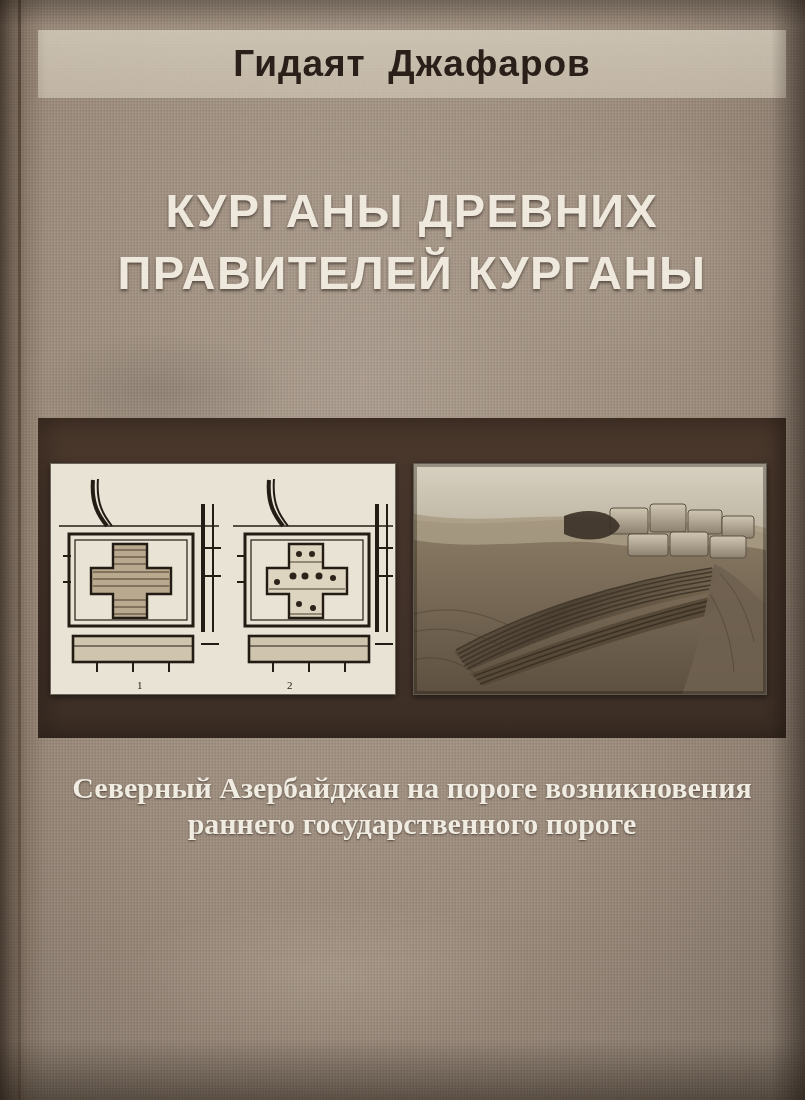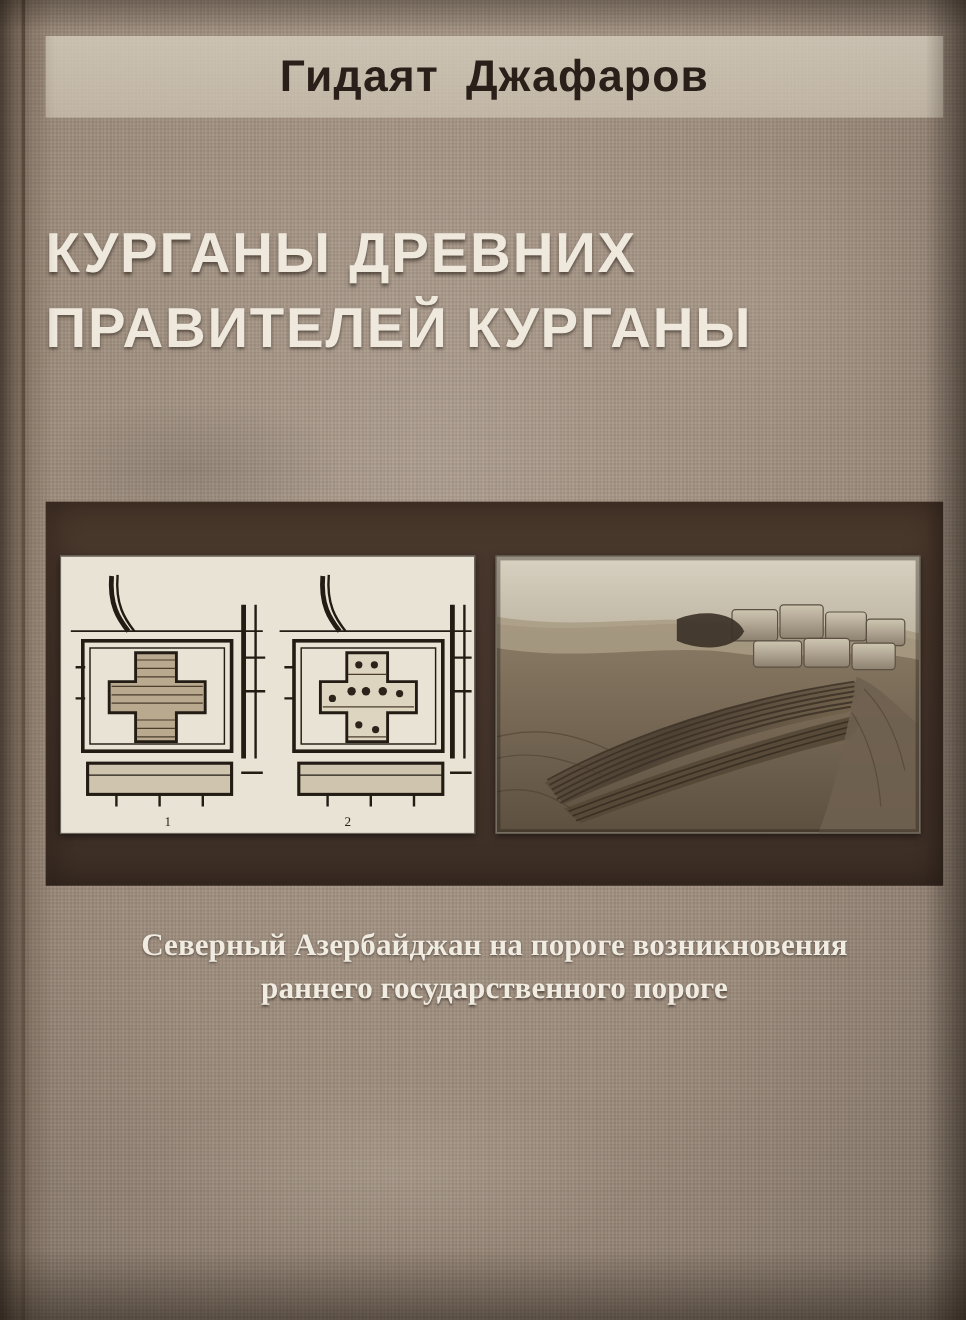--- a/index.html
+++ b/index.html
@@ -95,21 +95,21 @@
     color: #2a2019;
     white-space: pre;
   }
 
   
   .title-area {
     position: absolute;
     left: 38px;
     top: 180px;
     width: 748px;
-    text-align: left;
+    text-align: center;
   }
   .title-line {
     font-family: "Liberation Sans", sans-serif;
     font-weight: bold;
     font-size: 47px;
     line-height: 62px;
     letter-spacing: 1.5px;
     color: #efe9dd;
     text-shadow: 0 2px 3px rgba(30,20,12,0.55);
     white-space: nowrap;
@@ -159,21 +159,21 @@
   .subtitle {
     position: absolute;
     left: 38px;
     top: 770px;
     width: 748px;
     text-align: center;
   }
   .subtitle-line {
     font-family: "Liberation Serif", serif;
     font-weight: bold;
-    font-size: 26px;
+    font-size: 30px;
     line-height: 36px;
     color: #f0ece2;
     text-shadow: 0 1px 2px rgba(35,24,16,0.6);
     white-space: nowrap;
   }
 
   
   .blotch {
     position: absolute;
     border-radius: 50%;

